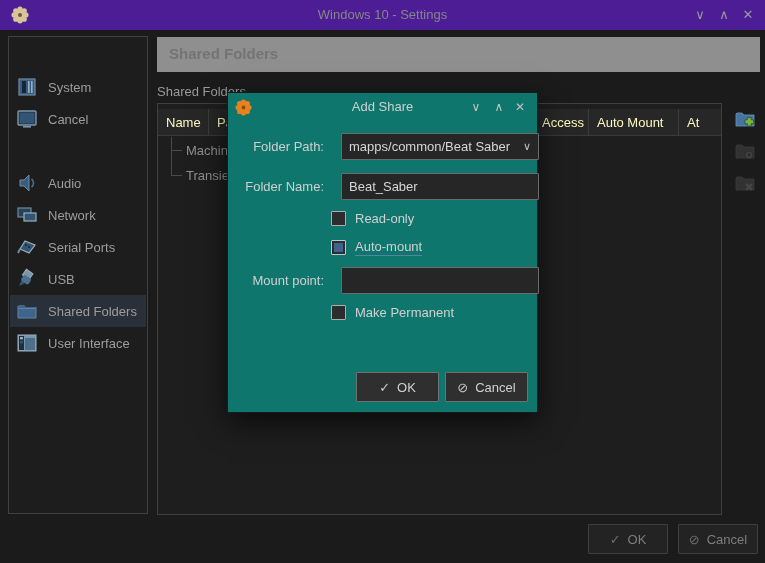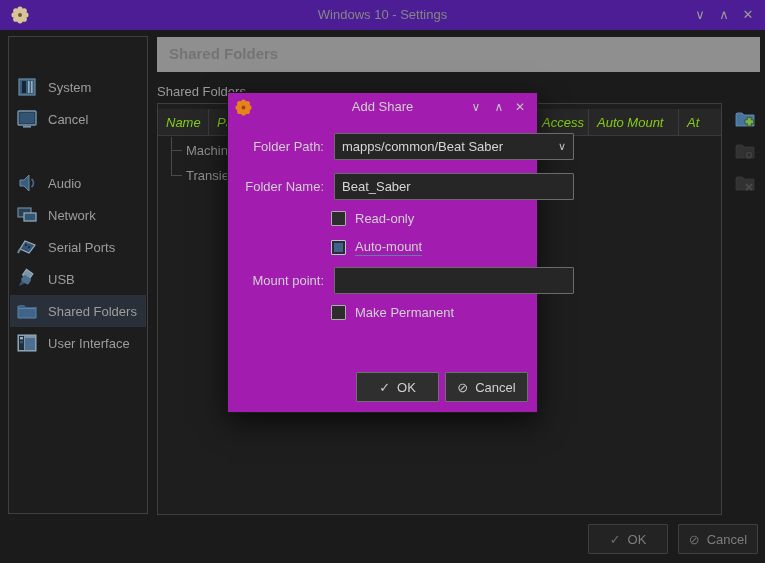--- a/index.html
+++ b/index.html
@@ -22,50 +22,50 @@
   .side-item.selected { background:#2a3039; }
   .side-item .icn { width:24px; height:24px; margin-left:5px; flex:0 0 24px; opacity:.8; }
   .side-item .lbl { margin-left:9px; color:#9d9d9d; white-space:nowrap; }
 
   
   .grayheader { position:absolute; left:157px; top:37px; width:603px; height:35px; background:#8f8f8f; }
   .grayheader span { display:block; margin:8px 0 0 12px; font-size:15px; font-weight:bold; color:#747474; }
   .section-label { position:absolute; left:157px; top:84px; color:#9a9a9a; }
   .table-panel { position:absolute; left:157px; top:103px; width:565px; height:412px; background:#1e1e1e; border:1px solid #3f3f3f; }
   .thead { position:absolute; left:0; top:5px; width:563px; height:27px; background:#272727; display:flex; border-bottom:1px solid #3a3a3a; }
-  .th { color:#84cc16; line-height:27px; padding-left:8px; border-right:1px solid #3c3c3c; overflow:hidden; white-space:nowrap;font-style:italic; }
+  .th { color:#fef9c3; line-height:27px; padding-left:8px; border-right:1px solid #3c3c3c; overflow:hidden; white-space:nowrap; }
   .th:last-child { border-right:none; }
   .c0{width:51px;} .c1{width:325px;} .c2{width:55px;} .c3{width:90px;} .c4{width:42px;}
   .tree-row { position:absolute; left:28px; color:#8f8f8f; white-space:nowrap; }
   .tline { position:absolute; background:#4a4a4a; }
 
   
   .mini-toolbar { position:absolute; left:731px; top:108px; width:30px; }
   .mini-btn { width:22px; height:22px; margin:0 0 7px 3px; }
   .mini-btn.dim { opacity:.4; }
 
   
   .btn { position:absolute; height:30px; border:1px solid #707070; background:#2f2f2f; color:#d0d0d0;
          display:flex; align-items:center; justify-content:center; gap:7px; font-size:13px; border-radius:1px; cursor:default; }
   .btn .bicon { font-size:13px; color:#c9c9c9; }
   .btn.disabled { border-color:#3f3f3f; background:#232323; color:#7d7d7d; }
   .btn.disabled .bicon { color:#6f6f6f; }
   .foot-ok { left:588px; top:524px; width:80px; }
   .foot-cancel { left:678px; top:524px; width:80px; }
 
   
-  .dialog { position:absolute; left:227px; top:92px; width:311px; height:321px; background:#a21caf;
+  .dialog { position:absolute; left:227px; top:92px; width:311px; height:321px; background:#0f766e;
             border:1px solid #1a1a1a; box-shadow:0 10px 28px rgba(0,0,0,.65); }
   .dlg-titlebar { position:absolute; left:0; top:0; width:100%; height:28px; }
   .dlg-titlebar .app-icon { position:absolute; left:7px; top:6px; }
   .dlg-title { position:absolute; left:0; right:0; top:0; height:28px; line-height:28px; text-align:center; color:#cfcfcf; }
   .dlg-ctl { position:absolute; top:0; height:28px; line-height:28px; width:22px; text-align:center; color:#c2c2c2; font-size:12px; }
   .dctl-min { right:50px; } .dctl-max { right:27px; } .dctl-close { right:6px; }
   .fld-label { position:absolute; width:90px; text-align:right; color:#cfcfcf; }
-  .inputbox { position:absolute; left:106px; width:240px; height:27px; background:#262626; border:1px solid #6b6b6b;
+  .inputbox { position:absolute; left:113px; width:198px; height:27px; background:#262626; border:1px solid #6b6b6b;
               color:#d6d6d6; font-family:"Liberation Sans",sans-serif; font-size:13px; padding:0 7px; border-radius:1px; }
   .combo { display:flex; align-items:center; padding:0; }
   .combo .combo-text { flex:1; padding-left:7px; white-space:nowrap; overflow:hidden; }
   .combo .chev { width:22px; text-align:center; color:#c0c0c0; font-size:11px; }
   .chkrow { position:absolute; left:103px; display:flex; align-items:center; gap:9px; }
   .chkbox { width:15px; height:15px; border:1px solid #aeaeae; background:#2d2d2d; border-radius:1px; position:relative; }
   .chkbox[data-checked="true"]::after { content:""; position:absolute; left:2px; top:2px; right:2px; bottom:2px; background:#41628d; }
   .chkbox[data-checked="true"] { border-color:#b9c6d6; }
   .chklabel { color:#d0d0d0; }
   .chklabel.focus-underline { border-bottom:1px solid #5d7fa6; padding-bottom:1px; }

